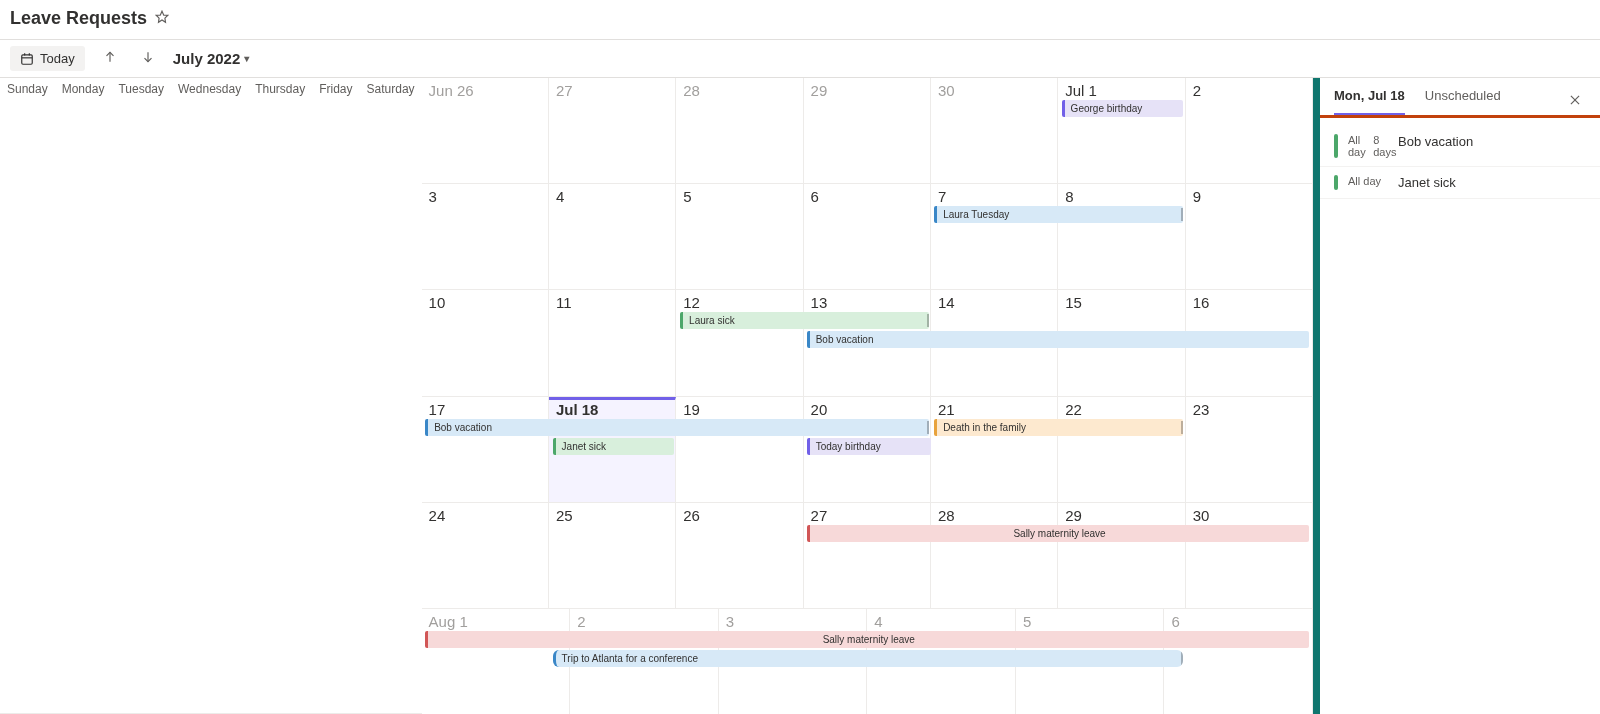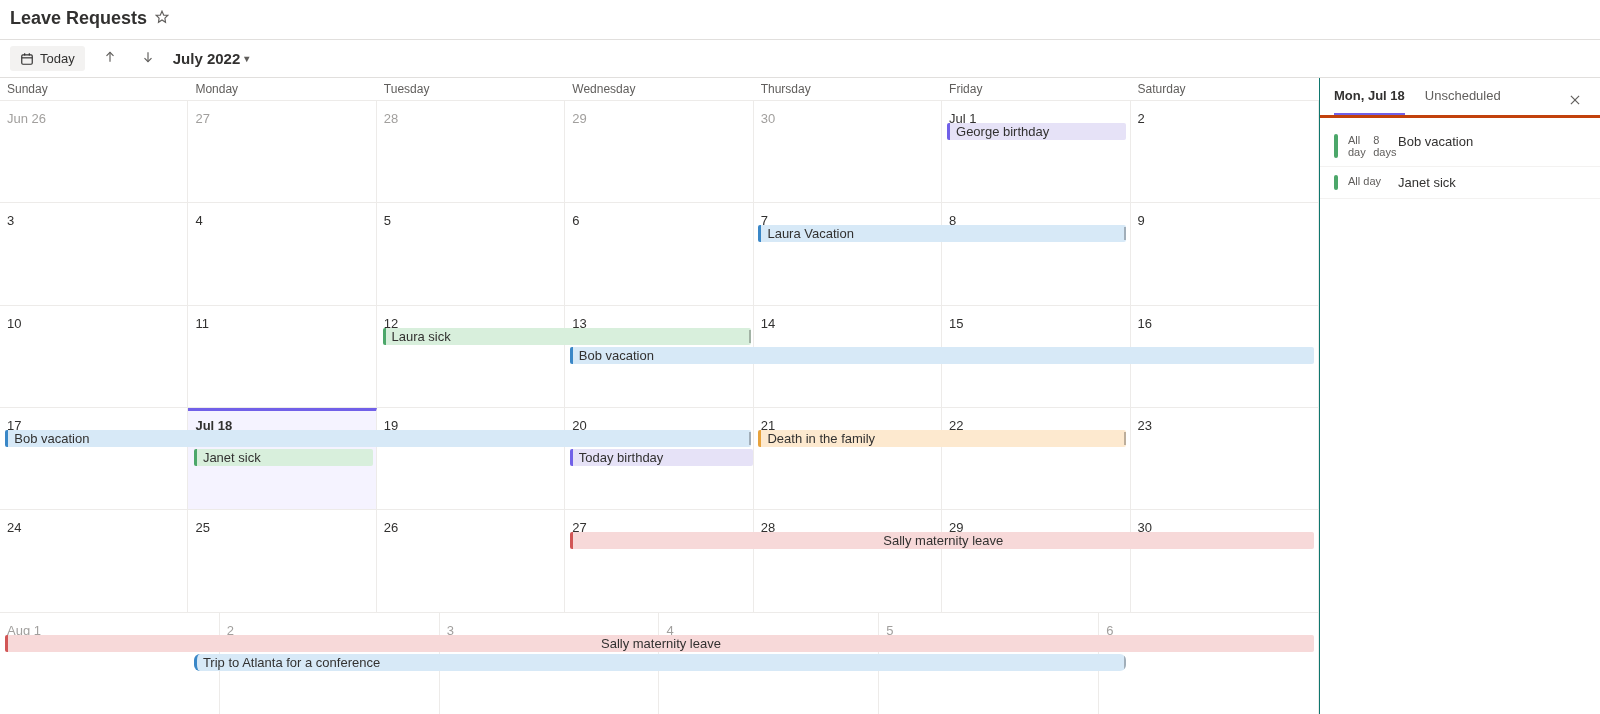--- a/index.html
+++ b/index.html
@@ -7,33 +7,33 @@
 .app { display: flex; flex-direction: column; height: 100%; }
 .header { padding: 8px 10px 10px; border-bottom: 1px solid #e1dfdd; display: flex; align-items: center; gap: 8px; }
 .page-title { font-size: 18px; font-weight: 600; color: #323130; }
 .star-icon { color: #605e5c; cursor: pointer; }
 .toolbar { padding: 6px 10px; border-bottom: 1px solid #e1dfdd; display: flex; align-items: center; gap: 12px; }
 .today-btn { display: flex; align-items: center; gap: 6px; background: #f3f2f1; border: none; padding: 5px 10px; border-radius: 3px; font-size: 13px; cursor: pointer; color: #323130; }
 .nav-arrow { background: none; border: none; padding: 4px 6px; cursor: pointer; color: #605e5c; font-size: 14px; }
 .month-label { font-size: 15px; font-weight: 600; display: flex; align-items: center; gap: 4px; cursor: pointer; }
 .chevron { font-size: 10px; color: #605e5c; }
 .body { display: flex; flex: 1; min-height: 0; }
-.calendar { flex: 1; border-right: 1px solid #0f766e; display: flex; flex-direction: column; }
+.calendar { flex: 1; border-right: 7px solid #0f766e; display: flex; }
 .day-headers { display: flex; border-bottom: 1px solid #edebe9; }
 .day-header { flex: 1; padding: 4px 7px; font-size: 12px; color: #605e5c; }
 .weeks { flex: 1; display: flex; flex-direction: column; }
 .week { flex: 1; display: flex; border-bottom: 1px solid #edebe9; position: relative; }
 .week:last-child { border-bottom: none; }
 .day-cell { flex: 1; border-right: 1px solid #edebe9; padding: 4px 0 0 0; position: relative; }
 .day-cell:last-child { border-right: none; }
-.day-num { padding: 0 7px 4px; font-size: 13px; color: #323130; margin-top: 6px; }
+.day-num { padding: 0 7px 4px; font-size: 15px; color: #323130; }
 .day-num.other-month { color: #a19f9d; }
 .day-cell.selected { border-top: 3px solid #7160e8; background: #f5f3ff; padding-top: 1px; }
 .day-cell.selected .day-num { font-weight: 600; }
-.event-bar { height: 17px; line-height: 17px; font-size: 13px; padding: 0 6px; border-radius: 2px; white-space: nowrap; overflow: hidden; position: absolute; border-left: 3px solid transparent; }
+.event-bar { height: 17px; line-height: 17px; font-size: 10px; padding: 0 6px; border-radius: 2px; white-space: nowrap; overflow: hidden; position: absolute; border-left: 3px solid transparent; }
 .ev-purple { background: #e6e2f7; border-left-color: #7160e8; color: #323130; }
 .ev-blue { background: #d7e9f7; border-left-color: #3a87c7; color: #323130; }
 .ev-green { background: #d8efdc; border-left-color: #4ca76a; color: #323130; }
 .ev-orange { background: #fde9cf; border-left-color: #e8a33d; color: #323130; }
 .ev-red { background: #f7d9d9; border-left-color: #d15656; color: #323130; text-align: center; }
 .ev-end-tick::after { content: ""; position: absolute; right: 0; top: 2px; bottom: 2px; width: 2px; background: rgba(0,0,0,0.25); }
 .side-panel { width: 280px; display: flex; flex-direction: column; }
 .side-tabs { display: flex; align-items: center; padding: 10px 14px 0; gap: 20px; border-bottom: 3px solid #c2410c; }
 .side-tab { font-size: 13px; padding-bottom: 10px; cursor: pointer; color: #605e5c; border-bottom: 2px solid transparent; }
 .side-tab.active { font-weight: 600; color: #323130; border-bottom-color: #7160e8; }
@@ -140,21 +140,21 @@
             </div>
           <div class="day-cell">
               <div class="day-num">7</div>
             </div>
           <div class="day-cell">
               <div class="day-num">8</div>
             </div>
           <div class="day-cell">
               <div class="day-num">9</div>
             </div>
-          <div class="event-bar ev-blue ev-end-tick" style="left:57.5%; width:27.9%; top:22px;">Laura Vacation</div>
+          <div class="event-bar ev-blue ev-end-tick" style="left:57.5%; width:27.9%; top:22px;">Laura Tuesday</div>
         </div>
 
         <div class="week">
           <div class="day-cell">
               <div class="day-num">10</div>
             </div>
           <div class="day-cell">
               <div class="day-num">11</div>
             </div>
           <div class="day-cell">

